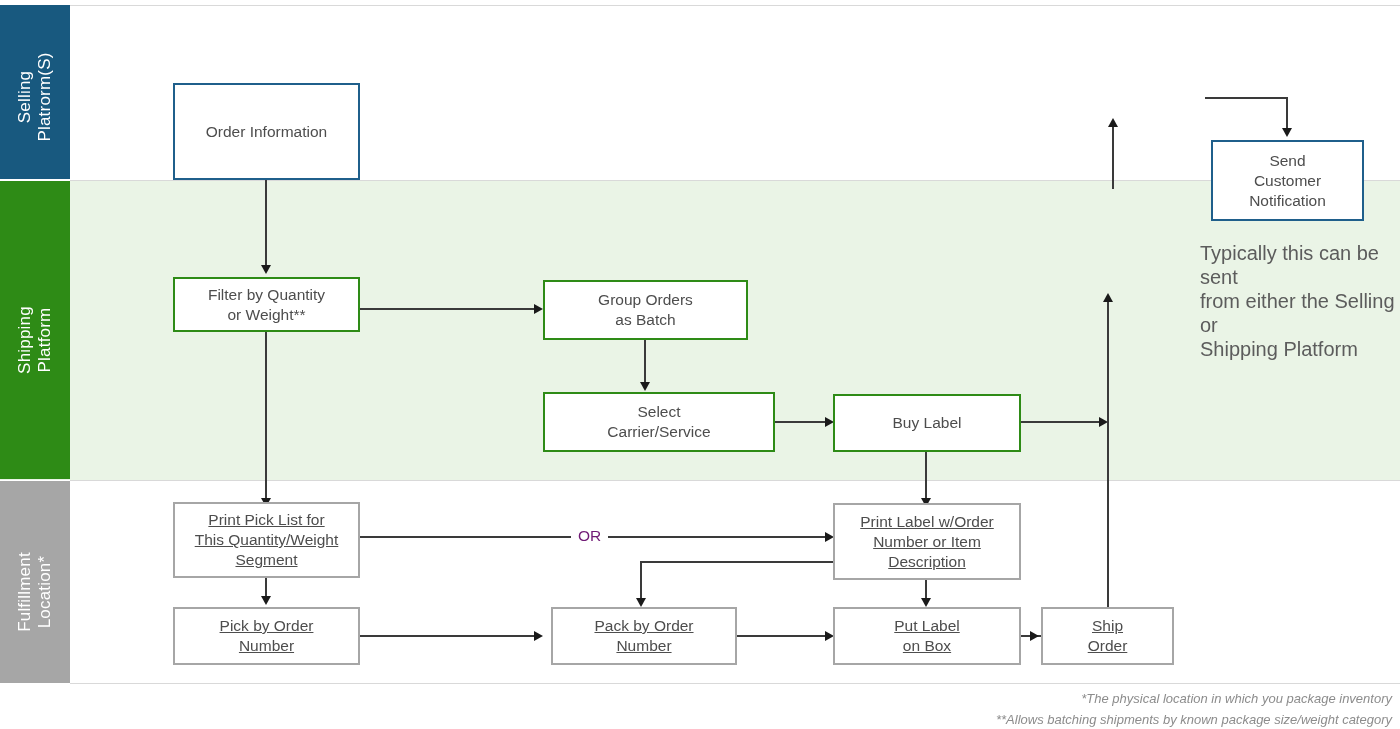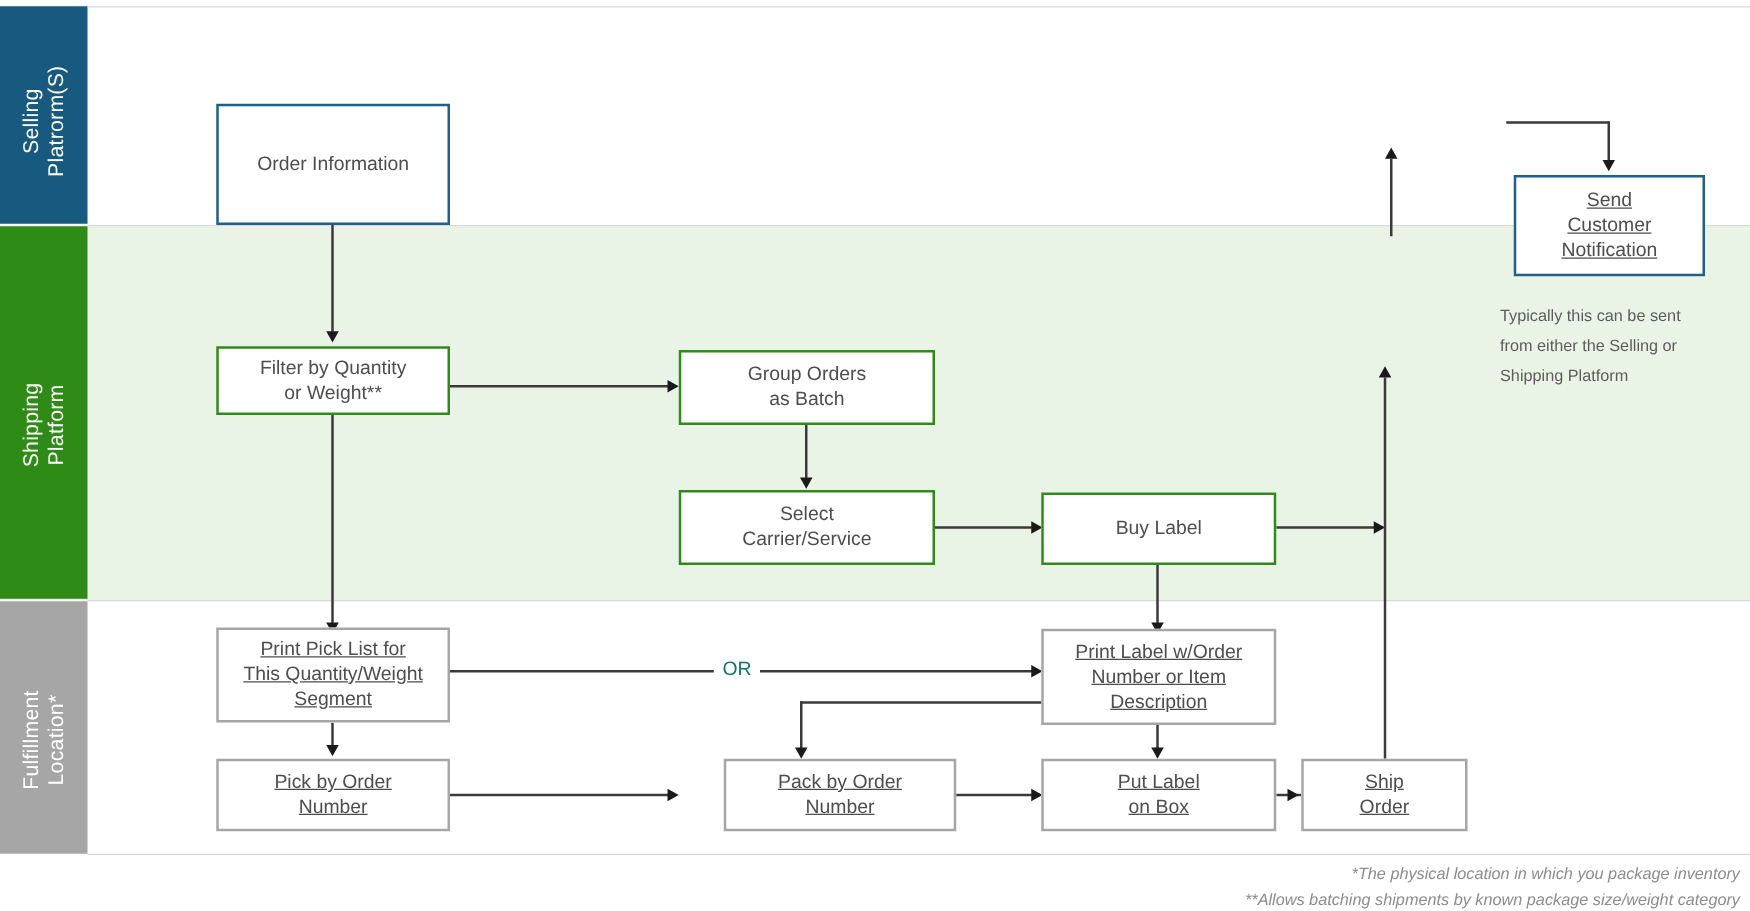--- a/index.html
+++ b/index.html
@@ -23,24 +23,24 @@
 
   
   .ln{position:absolute;background:#3a3a3a;}
   .lnh{height:1.6px;}
   .lnv{width:1.6px;}
   .arrow{position:absolute;width:0;height:0;}
   .ar-down{border-left:5px solid transparent;border-right:5px solid transparent;border-top:9px solid #1a1a1a;}
   .ar-up{border-left:5px solid transparent;border-right:5px solid transparent;border-bottom:9px solid #1a1a1a;}
   .ar-right{border-top:5px solid transparent;border-bottom:5px solid transparent;border-left:9px solid #1a1a1a;}
 
-  .or-label{position:absolute;background:#ffffff;color:#0f766e;font-size:15.5px;
+  .or-label{position:absolute;background:#ffffff;color:#701a75;font-size:15.5px;
             padding:0 7px;line-height:18px;}
 
-  .note{position:absolute;color:#5c5c5c;font-size:13px;line-height:24px;white-space:pre-line;}
+  .note{position:absolute;color:#5c5c5c;font-size:20px;line-height:24px;white-space:pre-line;}
   .footnote{position:absolute;color:#8c8c8c;font-size:13px;line-height:21px;
             font-style:italic;text-align:right;white-space:pre-line;}
   .hr{position:absolute;background:#d9d9d9;height:1px;}
 </style>
 </head>
 <body>
 
 <div id="canvas">
 
   <div class="band-bg" style="left:0;top:5px;width:1400px;height:175px;background:#ffffff;"></div>
@@ -113,44 +113,44 @@
   <div class="ln lnv" style="left:1112px;top:127px;height:62px;"></div>
   <div class="arrow ar-up" style="left:1108px;top:118px;"></div>
 
   <div class="ln lnh" style="left:1205px;top:97px;width:82px;"></div>
   <div class="ln lnv" style="left:1286px;top:97px;height:34px;"></div>
   <div class="arrow ar-down" style="left:1282px;top:128px;"></div>
 
   <div class="node n-blue" style="left:173px;top:35px;width:187px;height:97px;margin-top:48px;">Order Information</div>
 
 
-  <div class="node n-blue" style="left:1211px;top:140px;width:153px;height:81px;text-decoration:underline;">Send
+  <div class="node n-blue" style="left:1211px;top:140px;width:153px;height:81px;">Send
 Customer
 Notification</div>
 
   <div class="node n-green" style="left:173px;top:277px;width:187px;height:55px;">Filter by Quantity
 or Weight**</div>
 
   <div class="node n-green" style="left:543px;top:280px;width:205px;height:60px;">Group Orders
 as Batch</div>
 
-  <div class="node n-green" style="left:543px;top:392px;width:205px;height:60px;">Select
+  <div class="node n-green" style="left:543px;top:392px;width:232px;height:60px;">Select
 Carrier/Service</div>
 
   <div class="node n-green" style="left:833px;top:394px;width:188px;height:58px;">Buy Label</div>
 
 
   <div class="node n-gray" style="left:173px;top:502px;width:187px;height:76px;">Print Pick List for
 This Quantity/Weight
 Segment</div>
 
   <div class="node n-gray" style="left:173px;top:607px;width:187px;height:58px;">Pick by Order
 Number</div>
 
-  <div class="node n-gray" style="left:579px;top:607px;width:186px;height:58px;">Pack by Order
+  <div class="node n-gray" style="left:551px;top:607px;width:186px;height:58px;">Pack by Order
 Number</div>
 
   <div class="node n-gray" style="left:833px;top:503px;width:188px;height:77px;">Print Label w/Order
 Number or Item
 Description</div>
 
   <div class="node n-gray" style="left:833px;top:607px;width:188px;height:58px;">Put Label
 on Box</div>
 
   <div class="node n-gray" style="left:1041px;top:607px;width:133px;height:58px;">Ship

